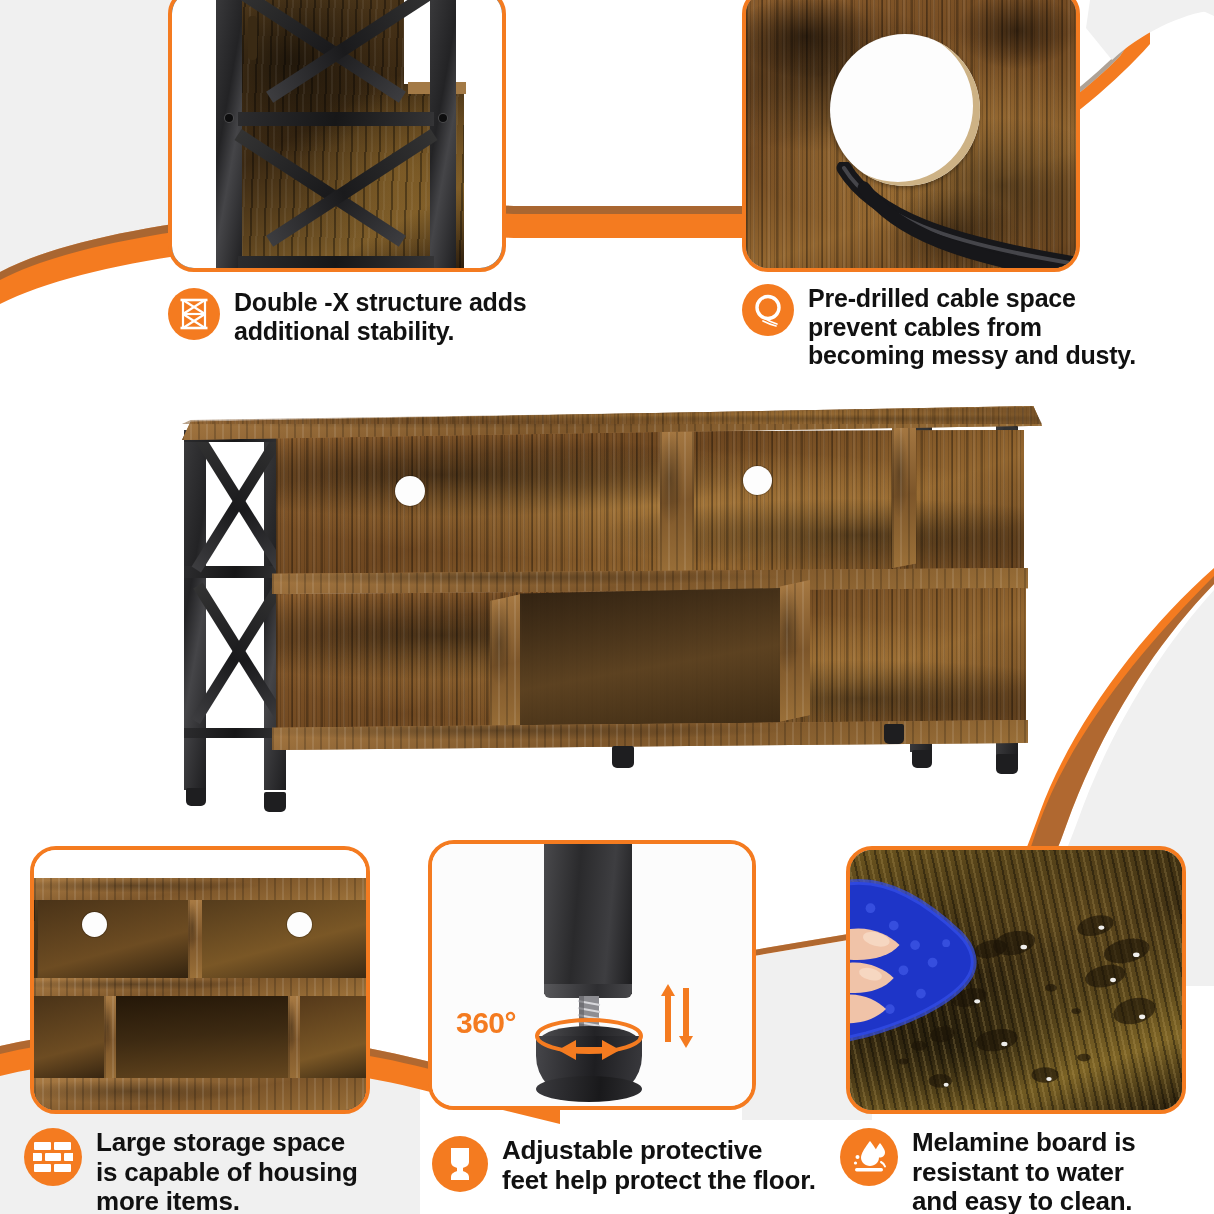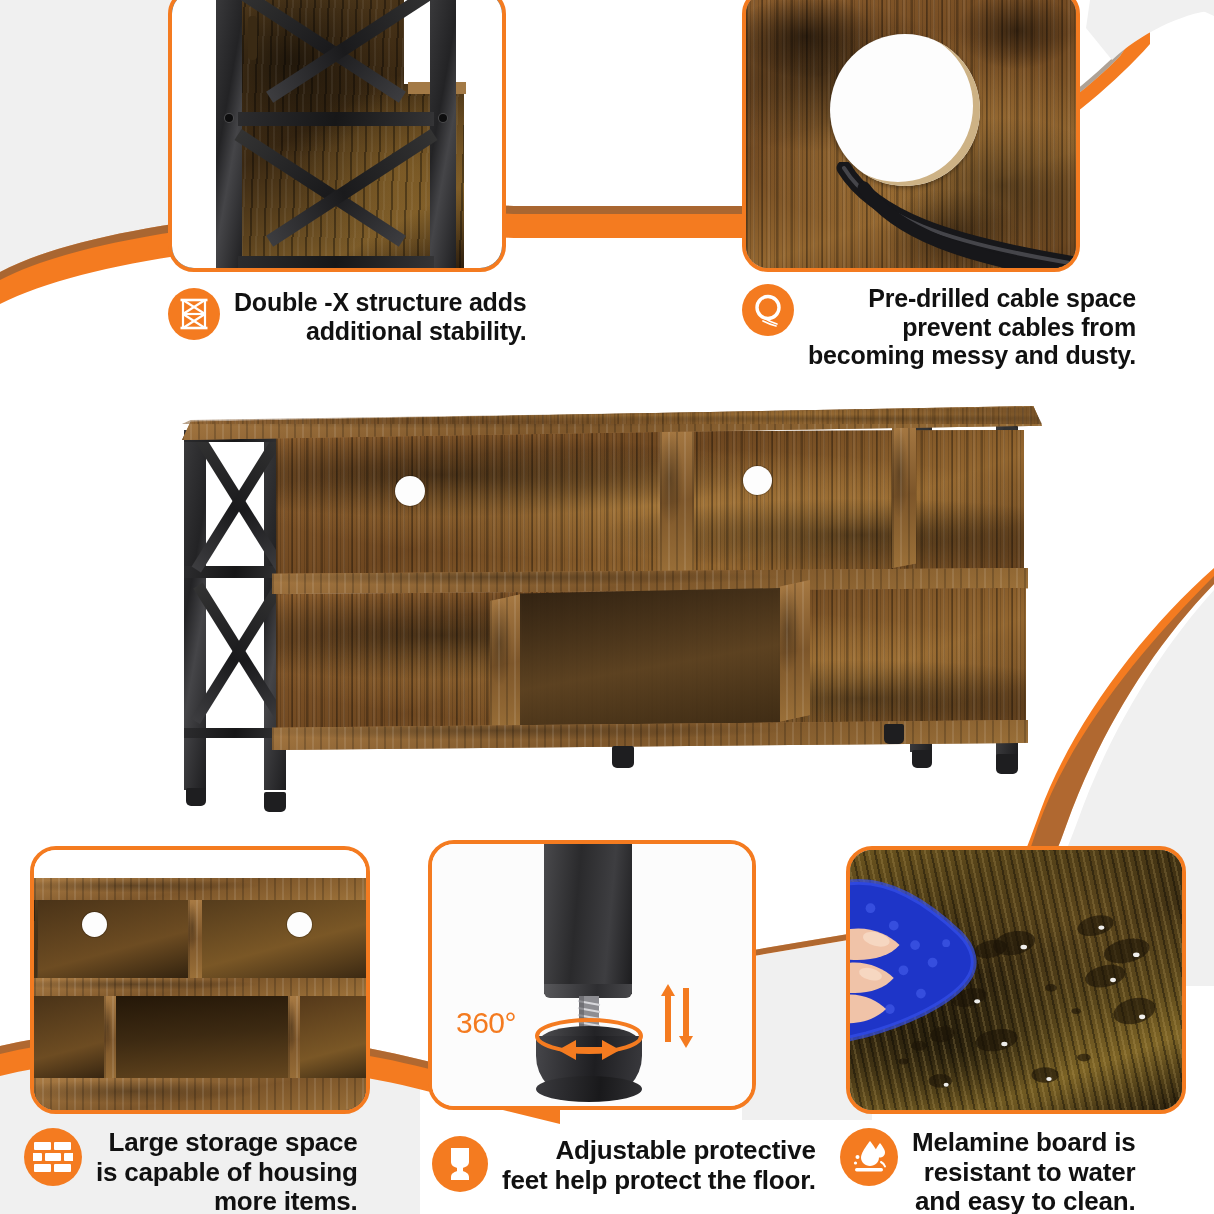--- a/index.html
+++ b/index.html
@@ -45,21 +45,21 @@
   }
   .wood-pale {
     background-color:#96693a;
     background-image:
       repeating-linear-gradient(90deg, rgba(0,0,0,.18) 0 2px, rgba(0,0,0,0) 2px 8px, rgba(255,255,255,.10) 8px 10px, rgba(0,0,0,0) 10px 16px),
       radial-gradient(ellipse 55% 45% at 30% 35%, rgba(0,0,0,.30), rgba(0,0,0,0) 70%),
       linear-gradient(170deg,#a97b44 0%, #7d562a 50%, #9c7139 100%);
   }
 
   
-  .caption { position:absolute; display:flex; align-items:flex-start; gap:14px;text-align:right; }
+  .caption { position:absolute; display:flex; align-items:flex-start; gap:14px; }
   .badge {
     flex:0 0 auto; border-radius:50%; background:#F47B20;
     display:flex; align-items:center; justify-content:center;
   }
   .cap-text {
     font-weight:800; color:#111; line-height:1.14;
     letter-spacing:-0.2px; white-space:pre-line;
   }
 
   
@@ -333,21 +333,21 @@
       <rect x="50" y="31" width="30" height="5" fill="#F47B20"></rect>
     </svg>
 
     <svg style="position:absolute;left:228px;top:140px;width:36px;height:64px;" viewBox="0 0 36 64">
       <rect x="5" y="6" width="6" height="52" fill="#F47B20"></rect>
       <path d="M8,0 L1,12 L15,12 Z" fill="#F47B20"></path>
       <rect x="23" y="4" width="6" height="52" fill="#F47B20"></rect>
       <path d="M26,64 L19,52 L33,52 Z" fill="#F47B20"></path>
     </svg>
 
-    <div style="position:absolute;left:24px;top:162px;font-size:30px;font-weight:400;color:#F47B20;letter-spacing:-0.5px;">360°</div>
+    <div style="position:absolute;left:24px;top:162px;font-size:30px;font-weight:700;color:#F47B20;letter-spacing:-0.5px;">360°</div>
   </div>
 </div>
 
 <div class="panel" id="panel-water" style="left:846px; top:846px; width:340px; height:268px;">
   <div class="photo" style="background-color:#4a3a16;
               background-image:
                 repeating-linear-gradient(78deg, rgba(0,0,0,.35) 0 2px, rgba(0,0,0,0) 2px 5px, rgba(210,180,110,.20) 5px 7px, rgba(0,0,0,0) 7px 11px),
                 radial-gradient(ellipse 60% 45% at 72% 28%, rgba(130,100,40,.55), rgba(0,0,0,0) 70%),
                 radial-gradient(ellipse 55% 45% at 30% 75%, rgba(0,0,0,.55), rgba(0,0,0,0) 70%),
                 linear-gradient(160deg,#6b541f 0%, #32260f 45%, #7d6426 80%, #271d0b 100%);">

